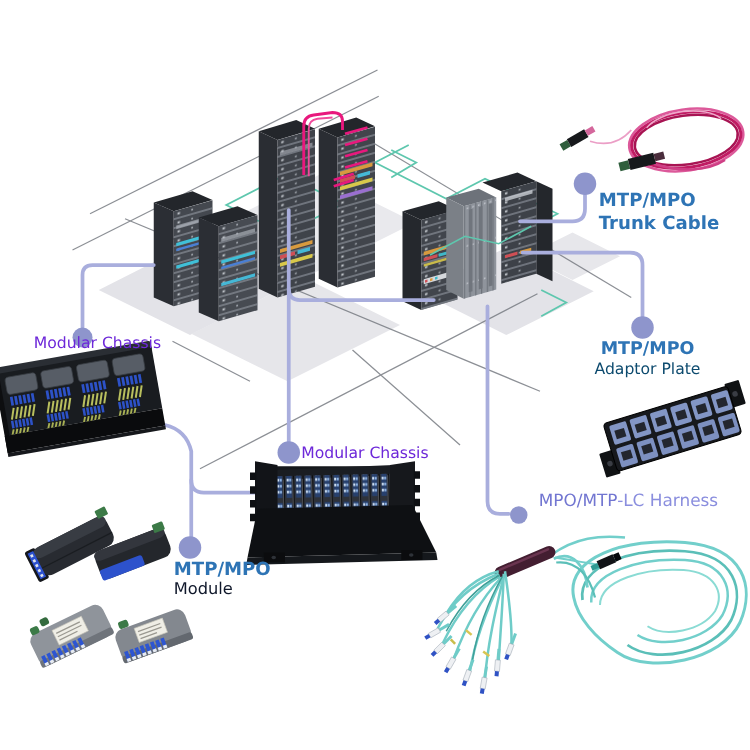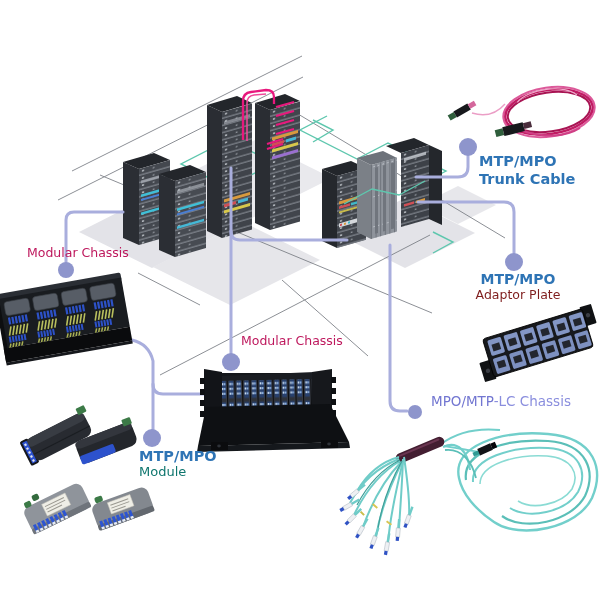--- a/index.html
+++ b/index.html
@@ -1,27 +1,27 @@
 <!DOCTYPE html>
 <html><head>
 <meta charset="utf-8">
 <style>
   html,body{margin:0;padding:0;background:#fff;}
   .canvas{position:relative;width:600px;height:600px;background:#ffffff;overflow:hidden;
           font-family:"DejaVu Sans",sans-serif;}
   .scene{position:absolute;left:0;top:0;}
   .label{position:absolute;white-space:nowrap;}
-  .lbl-chassis{font-size:12.5px;color:#be185d;}
+  .lbl-chassis{font-size:12.5px;color:#6d28d9;margin-top:21px;}
   .lbl-trunk{left:479px;top:152px;font-size:14.5px;line-height:18px;font-weight:bold;color:#2e74b5;}
   .lbl-adaptor{left:462px;top:272px;width:112px;text-align:center;line-height:15px;}
   .lbl-adaptor .l1{font-size:14px;font-weight:bold;color:#2e74b5;}
-  .lbl-adaptor .l2{font-size:12.5px;color:#7f1d1d;}
+  .lbl-adaptor .l2{font-size:12.5px;color:#0c4a6e;}
   .lbl-module{left:139px;top:448px;line-height:16px;}
   .lbl-module .l1{font-size:14.5px;font-weight:bold;color:#2e74b5;}
-  .lbl-module .l2{font-size:13px;color:#0f766e;}
+  .lbl-module .l2{font-size:13px;color:#0f172a;}
   .lbl-harness{left:431px;top:391px;font-size:13.5px;line-height:21px;color:#8a8ede;}
   .lbl-harness .b{font-weight:normal;color:#7276d1;}
 </style>
 </head>
 <body>
 
 <div class="canvas">
 
 <svg class="scene" width="600" height="600" viewBox="0 0 600 600">
   <defs>
@@ -561,16 +561,16 @@
   <div class="l1">MTP/MPO</div>
   <div class="l2">Adaptor Plate</div>
 </div>
 
 <div class="label lbl-module">
   <div class="l1">MTP/MPO</div>
   <div class="l2">Module</div>
 </div>
 
 <div class="label lbl-harness">
-  <div><span class="b">MPO/MTP</span><span>-LC Chassis</span></div>
+  <div><span class="b">MPO/MTP</span><span>-LC Harness</span></div>
 </div>
 
 </div>
 
 </body></html>

